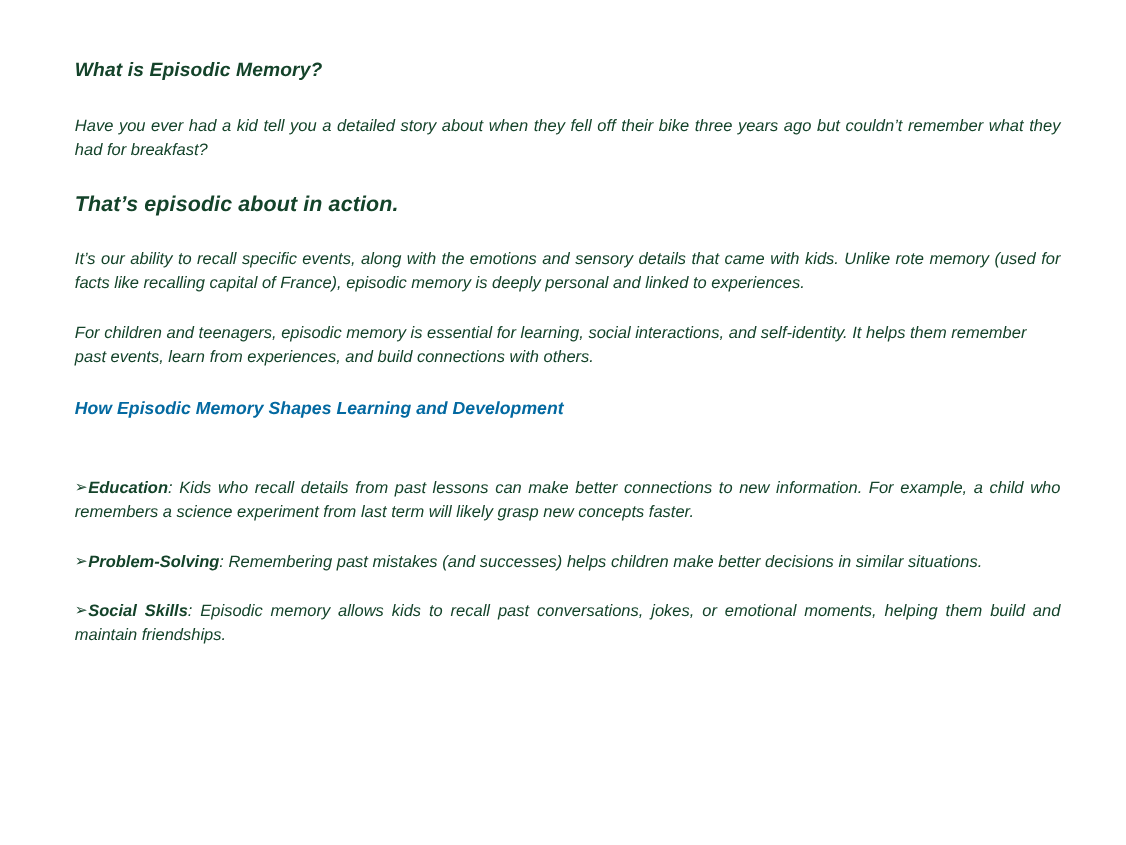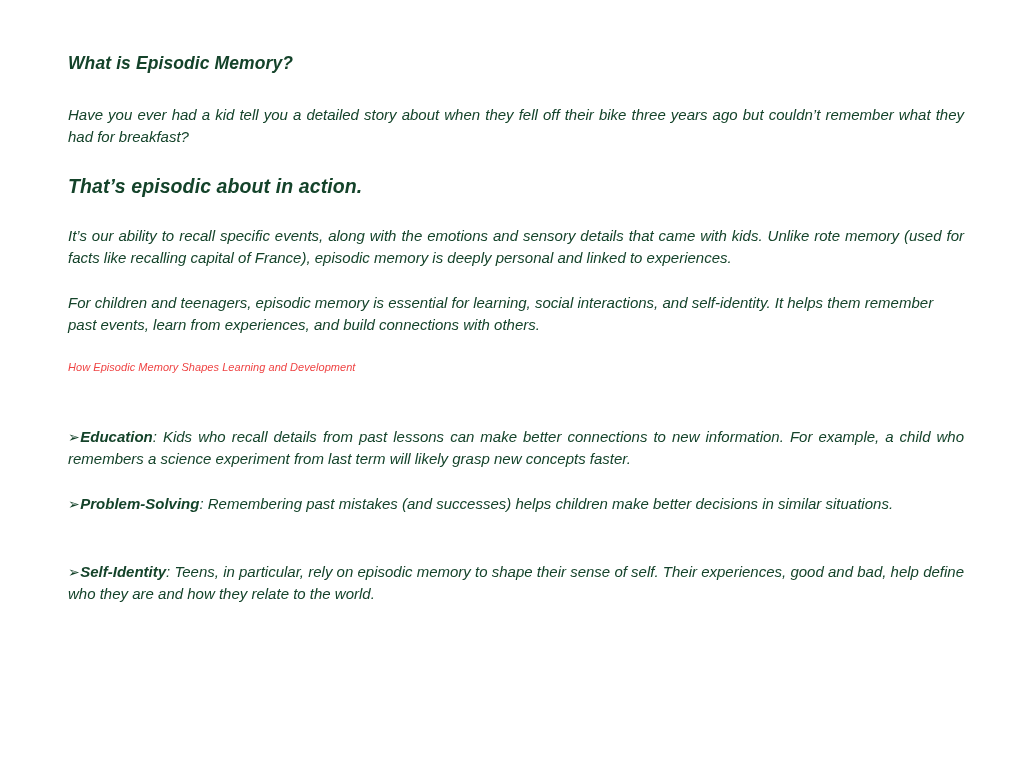--- a/index.html
+++ b/index.html
@@ -55,24 +55,24 @@
     line-height: 1.47;
     margin: 0;
     text-align: justify;
     text-justify: inter-word;
   }
   .para.left {
     text-align: left;
   }
   
   .subhead {
-    font-size: 11px;
-    font-weight: normal;
+    font-size: 16px;
+    font-weight: bold;
     font-style: italic;
-    color: #ef4444;
+    color: #0369a1;
     line-height: 1.45;
     margin: 0;
     letter-spacing: 0.05px;
   }
   
   .bullet-item {
     font-size: 15px;
     font-style: italic;
     color: #14432a;
     line-height: 1.47;
@@ -134,19 +134,19 @@
     <div class="sp-25"></div>
 
     <p class="bullet-item"><span class="marker">➢</span><span class="term">Education</span><span>: </span><span>Kids who recall details from past lessons can make better connections to new information. For example, a child who remembers a science experiment from last term will likely grasp new concepts faster.</span></p>
 
     <div class="sp-23"></div>
 
     <p class="bullet-item"><span class="marker">➢</span><span class="term">Problem-Solving</span><span>: </span><span>Remembering past mistakes (and successes) helps children make better decisions in similar situations.</span></p>
 
     <div class="sp-23"></div>
 
+    <p class="bullet-item"><span class="marker">➢</span><span class="term">Social Skills</span><span>: </span><span>Episodic memory allows kids to recall past conversations, jokes, or emotional moments, helping them build and maintain friendships.</span></p>
 
     <div class="sp-23"></div>
 
-    <p class="bullet-item"><span class="marker">➢</span><span class="term">Self-Identity</span><span>: </span><span>Teens, in particular, rely on episodic memory to shape their sense of self. Their experiences, good and bad, help define who they are and how they relate to the world.</span></p>
 
   </div>
 </div>
 
 </body></html>

